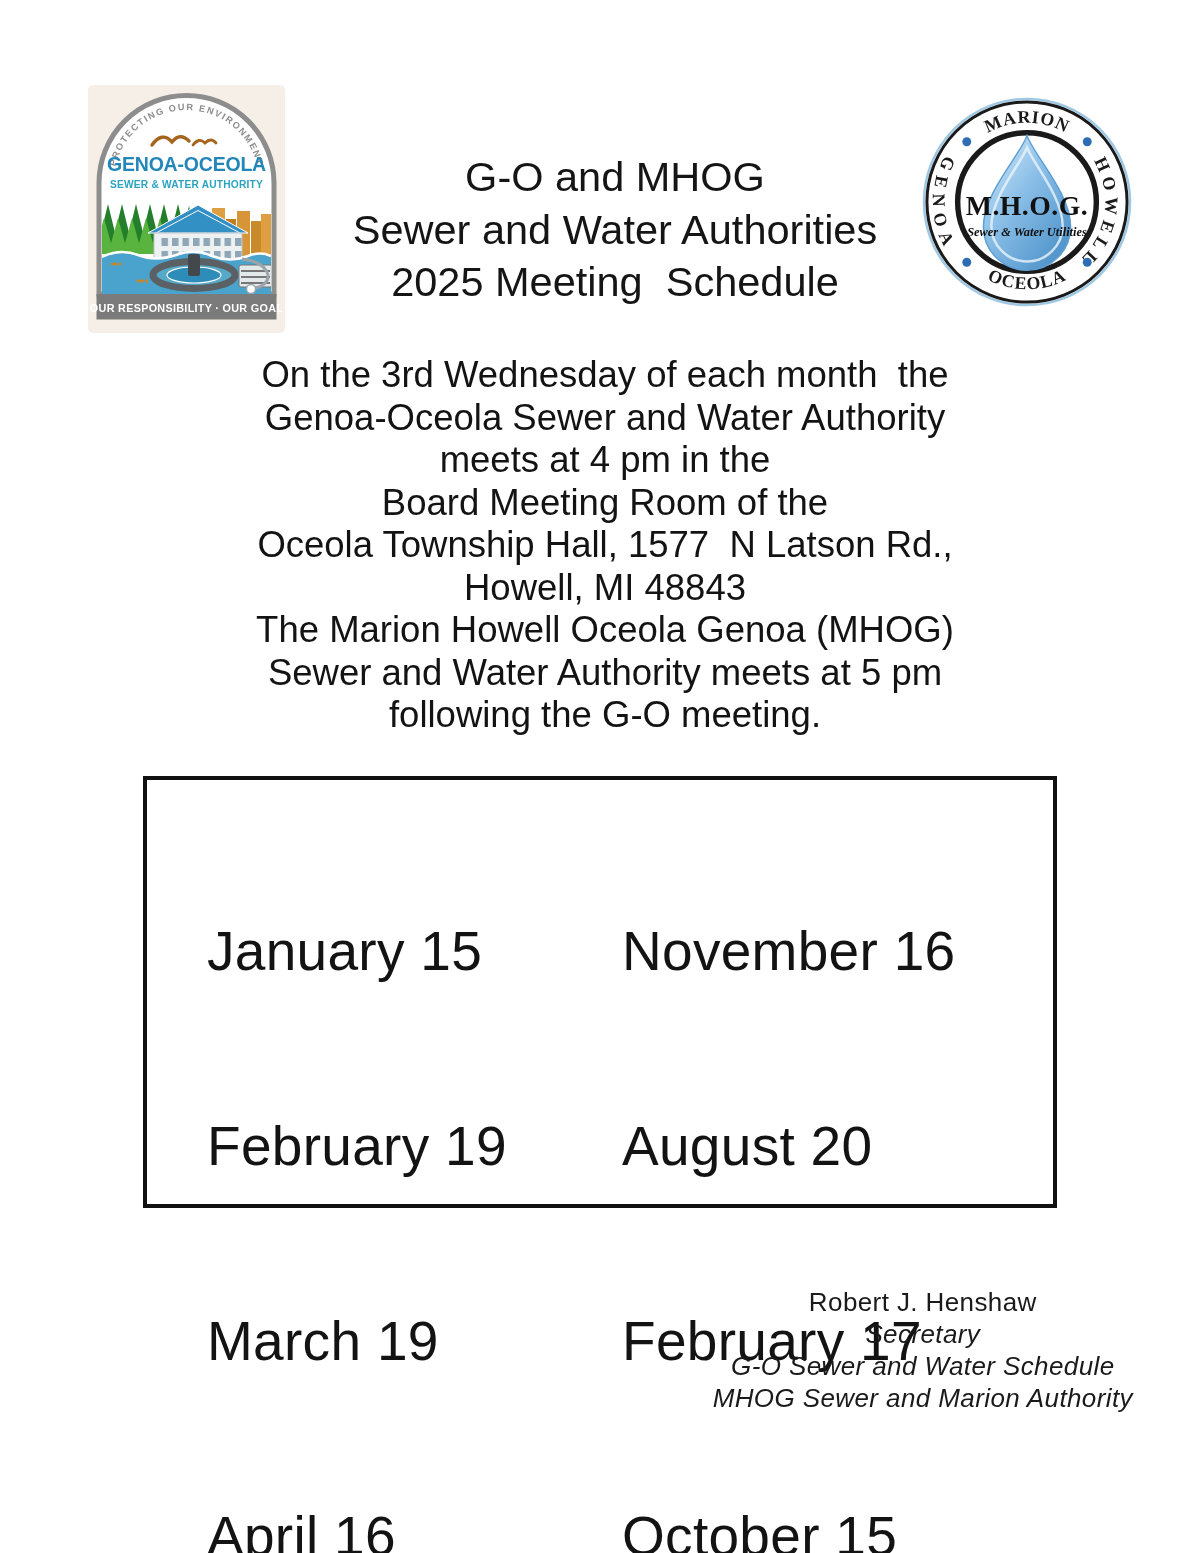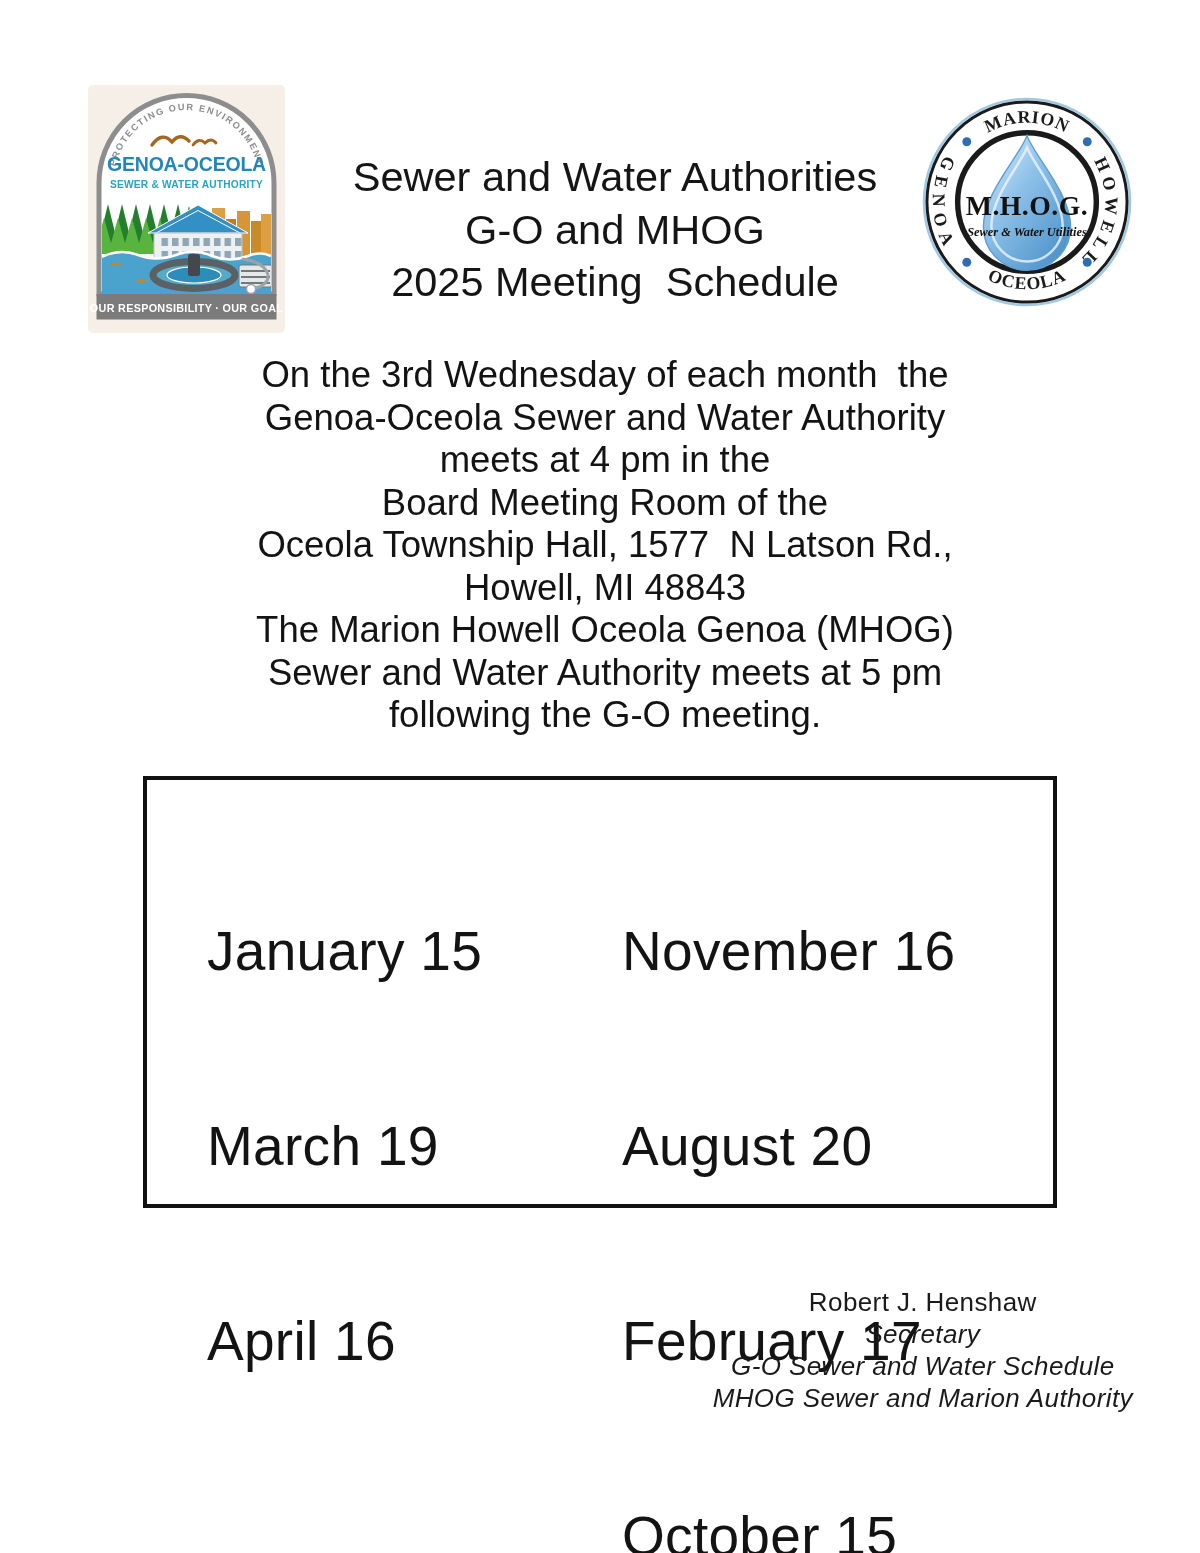--- a/index.html
+++ b/index.html
@@ -127,22 +127,22 @@
           <circle cx="163" cy="204" r="4.5" fill="#ffffff" stroke="#9aa4a9" stroke-width="1.5"></circle>
         </g>
       </g>
 
       <rect x="8.5" y="209" width="180" height="25.5" fill="#7b7b7b"></rect>
       <text x="98.5" y="226.5" text-anchor="middle" font-family="Liberation Sans, sans-serif" font-size="10.8" font-weight="bold" letter-spacing="0.3" fill="#ffffff">OUR RESPONSIBILITY · OUR GOAL</text>
     </svg>
   </div>
 
   <div class="title-block">
+    <div>G-O and MHOG</div>
     <div>Sewer and Water Authorities</div>
-    <div>G-O and MHOG</div>
     <div>2025 Meeting  Schedule</div>
   </div>
 
   <div class="logo-mhog">
     <svg width="212" height="212" viewBox="0 0 214 214">
       <defs>
         <linearGradient id="dropGrad" x1="0" y1="0" x2="0.85" y2="1">
           <stop offset="0" stop-color="#ddeefa"></stop>
           <stop offset="0.45" stop-color="#8cc0e8"></stop>
           <stop offset="1" stop-color="#4a90c8"></stop>
@@ -195,20 +195,21 @@
     <div>Oceola Township Hall, 1577  N Latson Rd.,</div>
     <div>Howell, MI 48843</div>
     <div>The Marion Howell Oceola Genoa (MHOG)</div>
     <div>Sewer and Water Authority meets at 5 pm</div>
     <div>following the G-O meeting.</div>
   </div>
 
   <div class="schedule-box">
     <div class="schedule-col left">
       <div>January 15</div>
+      <div>February 19</div>
       <div>March 19</div>
       <div>April 16</div>
       
       
     </div>
     <div class="schedule-col right">
       <div>November 16</div>
       <div>August 20</div>
       <div>February 17</div>
       <div>October 15</div>

